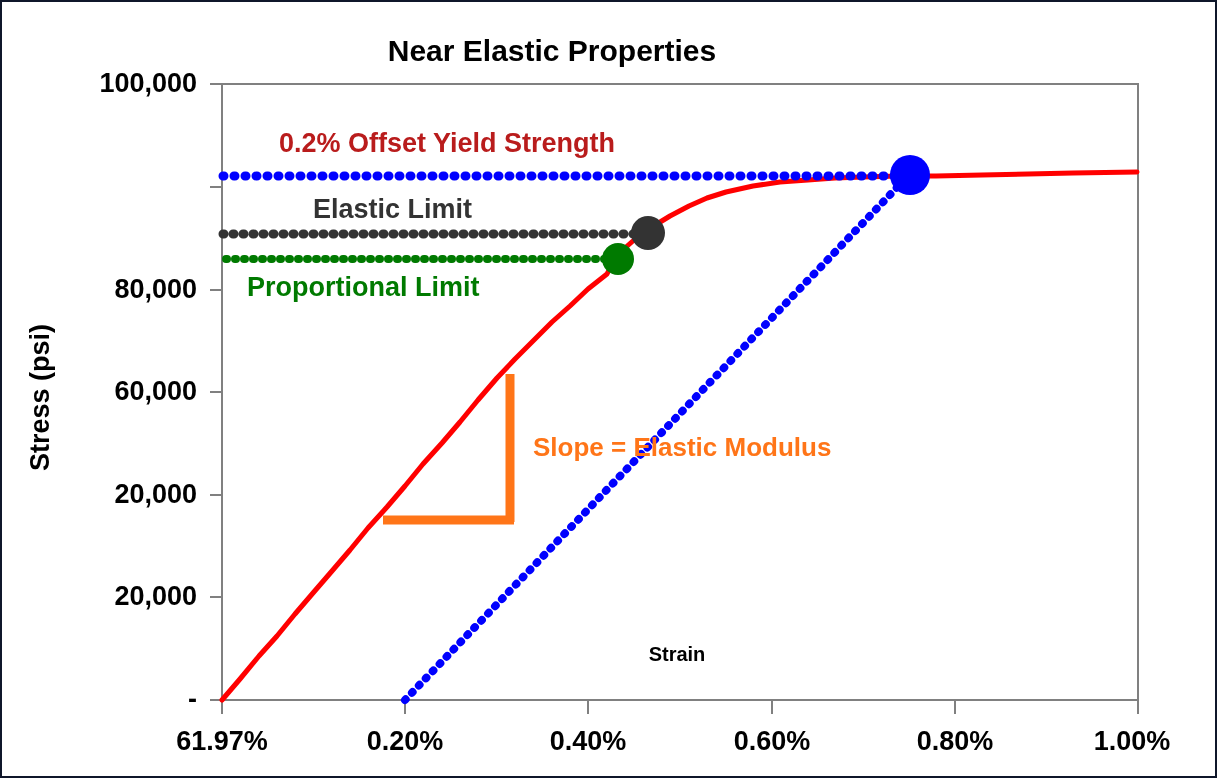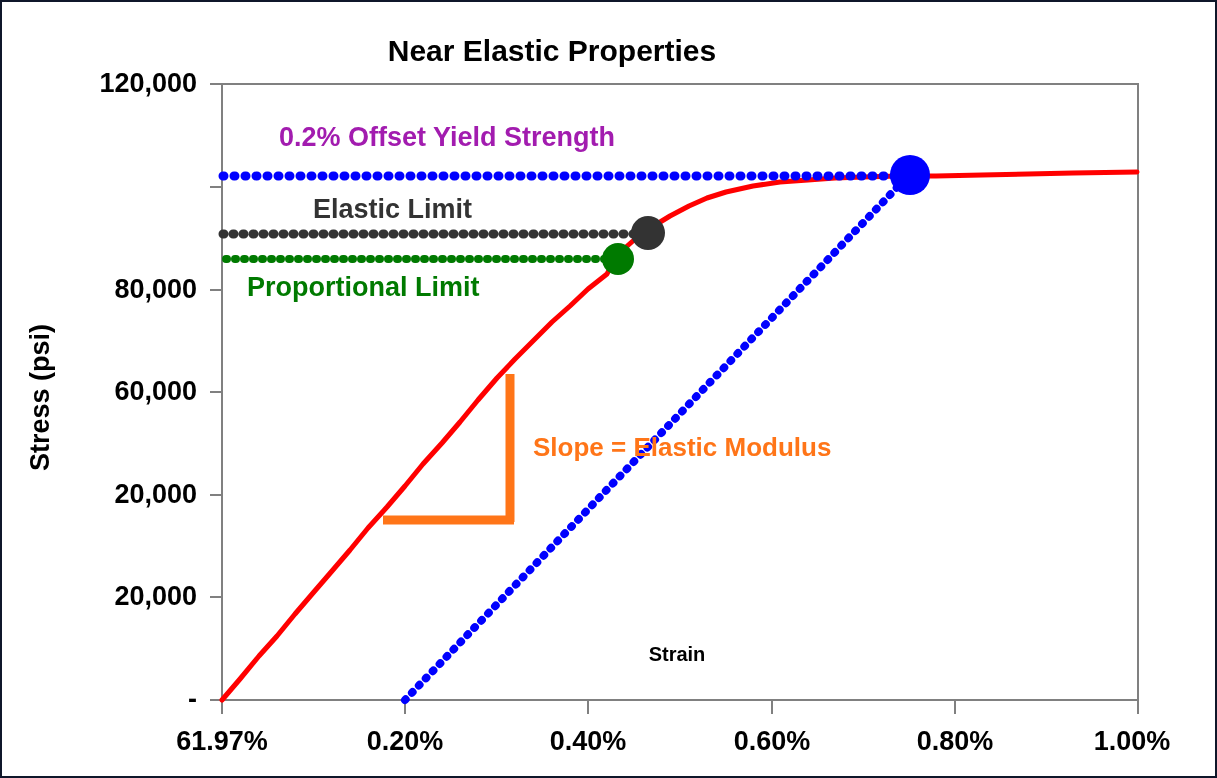--- a/index.html
+++ b/index.html
@@ -66,23 +66,23 @@
     left: 15px;
   }
   .xtick {
     font-size: 27px;
     color: #000000;
     width: 180px;
     text-align: center;
   }
   #label-offset-yield {
     font-size: 27px;
-    color: #a21caf;
+    color: #b91c1c;
     left: 277px;
-    top: 120px;
+    top: 126px;
   }
   #label-elastic-limit {
     font-size: 27px;
     color: #333333;
     left: 311px;
     top: 192px;
   }
   #label-proportional-limit {
     font-size: 27px;
     color: #007A00;
@@ -157,21 +157,21 @@
       <circle cx="646" cy="231" r="17" fill="#333333"></circle>
       <circle cx="908" cy="173" r="20" fill="#0000FF"></circle>
     </g>
   </svg>
 
   <div class="txt" id="chart-title">Near Elastic Properties</div>
 
   <div class="txt" id="y-axis-title">Stress (psi)</div>
   <div class="txt" id="x-axis-title">Strain</div>
 
-  <div class="txt ytick" style="top:66px;">120,000</div>
+  <div class="txt ytick" style="top:66px;">100,000</div>
   <div class="txt ytick" style="top:272px;">80,000</div>
   <div class="txt ytick" style="top:374px;">60,000</div>
   <div class="txt ytick" style="top:477px;">20,000</div>
   <div class="txt ytick" style="top:579px;">20,000</div>
   <div class="txt ytick" style="top:682px;">-</div>
 
   <div class="txt xtick" style="left:130px;  top:724px;">61.97%</div>
   <div class="txt xtick" style="left:313px;  top:724px;">0.20%</div>
   <div class="txt xtick" style="left:496px;  top:724px;">0.40%</div>
   <div class="txt xtick" style="left:680px;  top:724px;">0.60%</div>

